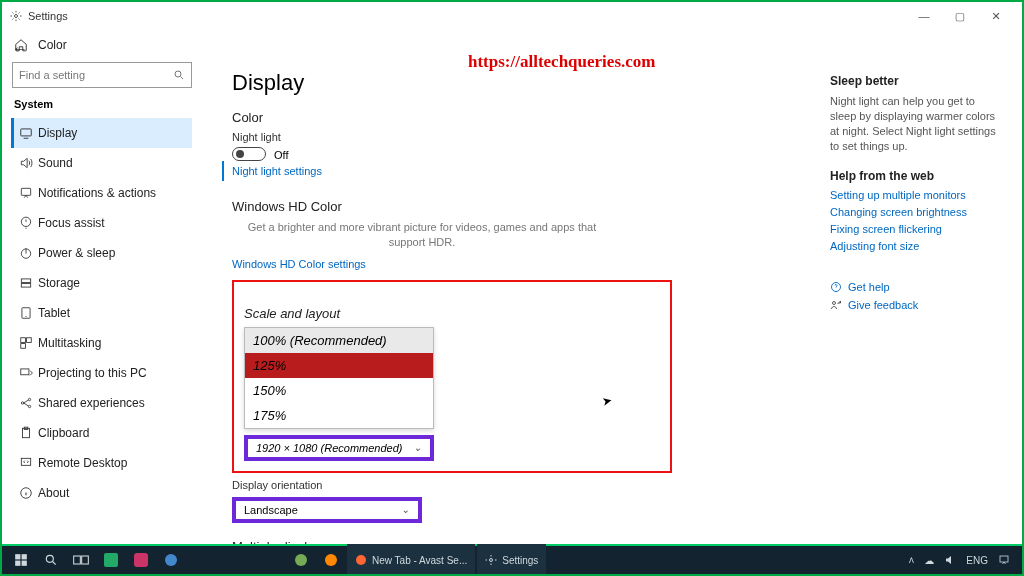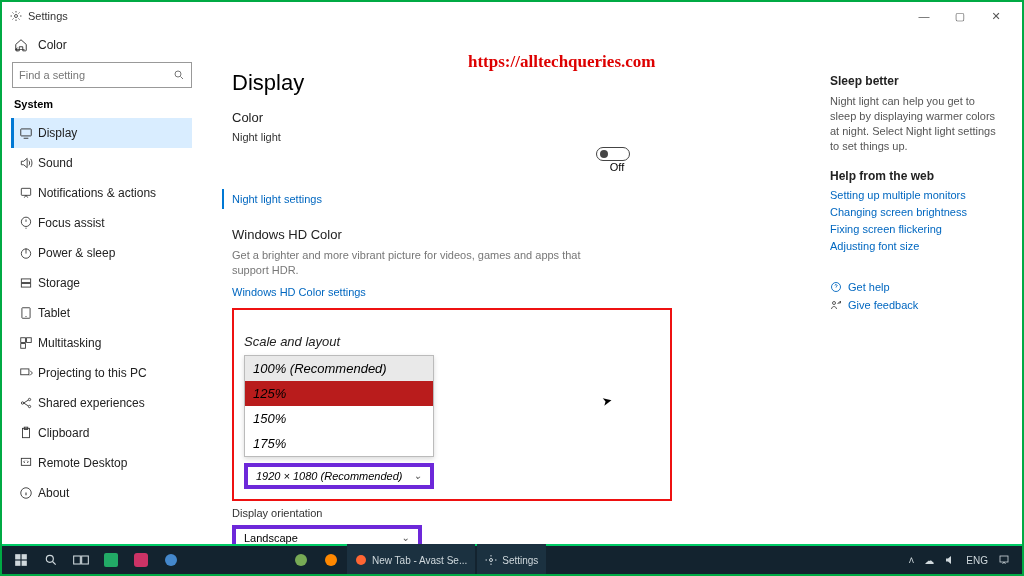--- a/index.html
+++ b/index.html
@@ -18,26 +18,26 @@
 .search { display: flex; align-items: center; border: 1px solid #999; height: 26px; padding: 0 6px; margin-bottom: 10px; font-size: 11px; color: #777; }
 .search span:first-child { flex: 1; }
 .catlabel { font-size: 11px; font-weight: 600; margin: 6px 0 8px 2px; }
 .navitem { display: flex; align-items: center; height: 30px; font-size: 12px; color: #222; padding-left: 2px; cursor: pointer; }
 .navitem.active { background: #d9edff; border-left: 3px solid #0078d4; padding-left: 0; margin-left: -1px; }
 .navitem .ic { width: 24px; display: flex; justify-content: center; }
 .content { flex: 1; padding: 6px 20px 0 30px; overflow: hidden; position: relative; }
 .content h1 { font-size: 22px; font-weight: 400; margin-bottom: 14px; }
 .sectitle { font-size: 13px; font-weight: 400; margin: 6px 0 6px; color: #222; }
 .label { font-size: 11px; color: #333; margin: 6px 0 4px; }
-.toggle { display: flex; align-items: center; margin-bottom: 16px; flex-direction: column; }
+.toggle { display: flex; align-items: flex-end; margin-bottom: 0; }
 .toggle .pill { width: 34px; height: 14px; border: 1px solid #444; border-radius: 8px; position: relative; margin-right: 8px; }
 .toggle .knob { width: 8px; height: 8px; background: #444; border-radius: 50%; position: absolute; top: 2px; left: 3px; }
 .toggle .txt { font-size: 11px; }
 .link { color: #0067c0; font-size: 11px; cursor: pointer; margin: 4px 0; display: inline-block; }
-.desc { font-size: 11px; color: #777; max-width: 380px; line-height: 1.35; margin: 4px 0; }
+.desc { font-size: 11px; color: #777; max-width: 380px; line-height: 1.35; margin: 4px 0; text-align: center; }
 .redbox { border: 2px solid #e11; padding: 18px 10px 10px; width: 440px; margin-top: 6px; position: relative; font-style: italic; }
 .dropdown-open { border: 1px solid #bbb; width: 190px; background: #fff; box-shadow: 0 2px 5px rgba(0,0,0,.15); }
 .dropdown-open .opt { padding: 5px 8px; font-size: 13px; cursor: pointer; }
 .dropdown-open .opt.rec { background: #e9e9e9; }
 .dropdown-open .opt.sel { background: #b91c1c; color: #000; }
 .selectbox { border: 4px solid #6d28d9; height: 26px; display: flex; align-items: center; padding: 0 8px; font-size: 11px; width: 190px; margin-top: 6px; justify-content: space-between; cursor: pointer; }
 .selectbox .chev { font-size: 10px; color: #555; }
 .rightcol { position: absolute; right: 22px; top: 72px; width: 170px; font-size: 11px; }
 .rightcol h3 { font-size: 12px; font-weight: 600; margin-bottom: 6px; color: #222; }
 .rightcol p { color: #555; line-height: 1.35; margin-bottom: 16px; }

